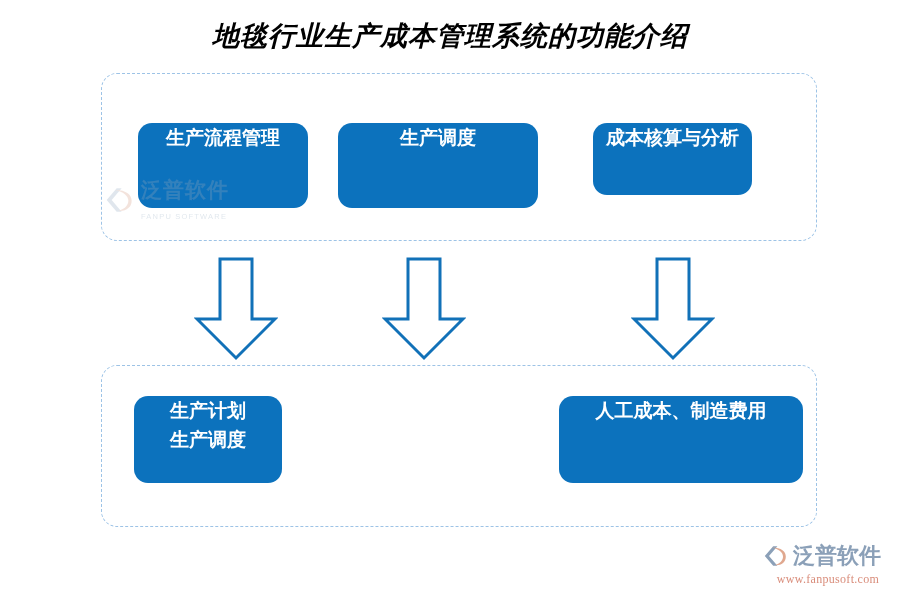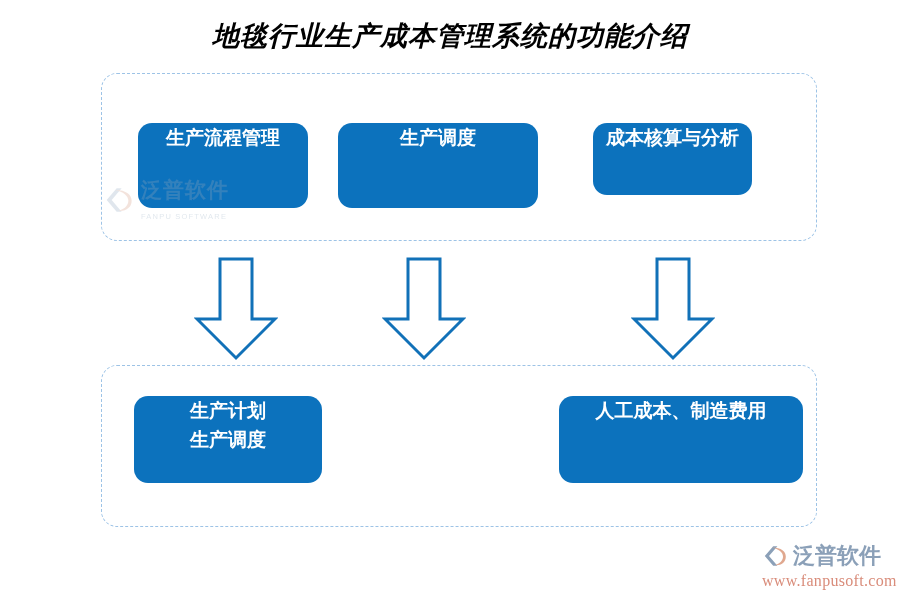--- a/index.html
+++ b/index.html
@@ -78,21 +78,21 @@
     display: block;
     white-space: nowrap;
   }
 
   
   #node-top-0 { left: 138px; top: 123px; width: 170px; height: 85px; }
   #node-top-1 { left: 338px; top: 123px; width: 200px; height: 85px; }
   #node-top-2 { left: 593px; top: 123px; width: 159px; height: 72px; }
 
   
-  #node-bottom-0 { left: 134px; top: 396px; width: 188px; height: 87px; }
+  #node-bottom-0 { left: 134px; top: 396px; width: 148px; height: 87px; }
   #node-bottom-1 { left: 331px; top: 396px; width: 194px; height: 87px; }
   #node-bottom-2 { left: 559px; top: 396px; width: 244px; height: 87px; }
 
   
   .arrow {
     position: absolute;
     z-index: 2;
   }
   #arrow-0 { left: 194px; top: 257px; }
   #arrow-1 { left: 382px; top: 257px; }
@@ -161,21 +161,21 @@
   .logo-cn {
     font-size: 22px;
     font-weight: bold;
     color: #8ba0b8;
     font-family: "Liberation Serif", "DejaVu Serif", serif;
     letter-spacing: 0px;
     line-height: 1;
   }
   .logo-url {
     margin-top: 3px;
-    font-size: 16px;
+    font-size: 12px;
     color: #d98c7a;
     font-family: "Liberation Serif", "DejaVu Serif", serif;
     letter-spacing: 0.3px;
     text-align: center;
     width: 132px;
   }
 </style>
 </head>
 <body>
 

